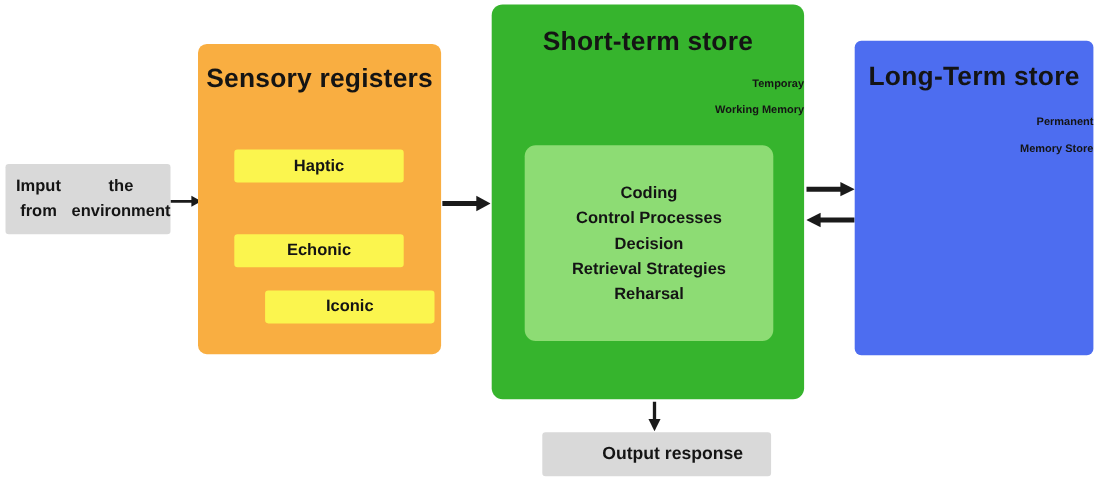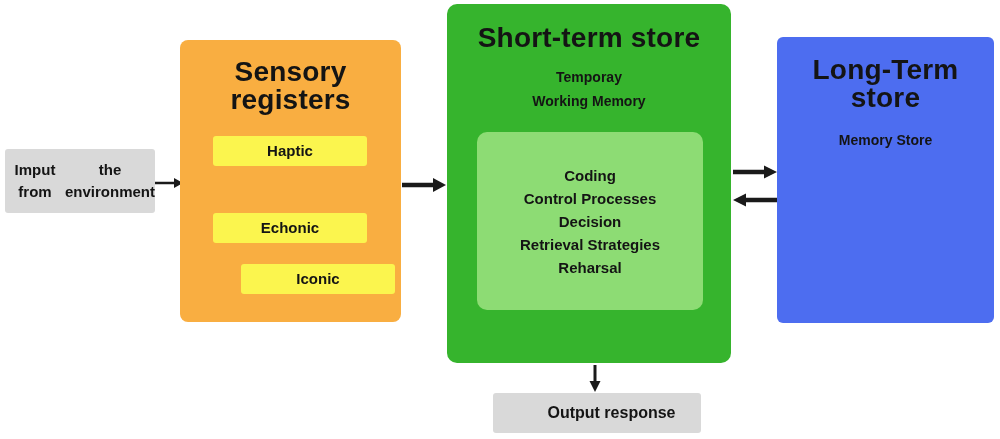--- a/index.html
+++ b/index.html
@@ -26,21 +26,21 @@
     text-align: center;
   }
   #input-box { left: 5px; top: 149px; width: 150px; height: 64px; }
   #output-box { left: 493px; top: 393px; width: 208px; height: 40px; font-size: 16px; }
 
   #sensory-box { left: 180px; top: 40px; width: 221px; height: 282px; border-radius: 8px; }
   .big-title {
     display: block;
     text-align: center;
     font-weight: 700;
-    font-size: 28px;
+    font-size: 24px;
     line-height: 28px;
     letter-spacing: 0.2px;
   }
   #sensory-box .big-title { margin-top: 18px; }
   .register {
     position: absolute;
     left: 33px;
     width: 154px;
     height: 30px;
     border-radius: 3px;
@@ -50,23 +50,23 @@
     text-align: center;
   }
   #register-0 { top: 96px; }
   #register-1 { top: 173px; }
   #register-2 { top: 224px; margin-left: 28px; }
 
   #short-term-box { left: 447px; top: 4px; width: 284px; height: 359px; border-radius: 10px; }
   #short-term-box .big-title { margin-top: 20px; }
   .subtitle {
     margin-top: 13px;
-    text-align: center;
+    text-align: right;
     font-weight: 700;
-    font-size: 14px;
+    font-size: 10px;
     line-height: 24px;
   }
   #long-term-box { left: 777px; top: 37px; width: 217px; height: 286px; border-radius: 6px; }
   #long-term-box .big-title { margin-top: 19px; }
   #long-term-box .subtitle { margin-top: 16px; }
 
   #processes-box {
     position: absolute;
     left: 30px;
     top: 128px;
@@ -142,20 +142,21 @@
     <polygon points="31,0.5 44,7 31,13.5" fill="#1A1A1A"></polygon>
   </svg>
   <svg class="arrow" id="arrow-long-short" width="44" height="14" viewBox="0 0 44 14">
     <line x1="44" y1="7" x2="11" y2="7" stroke="#1A1A1A" stroke-width="4.5"></line>
     <polygon points="13,0.5 0,7 13,13.5" fill="#1A1A1A"></polygon>
   </svg>
 
   <div class="box" id="long-term-box" style="background-color: rgb(77, 109, 240);">
     <span class="big-title">Long-Term store</span>
     <div class="subtitle">
+      <div>Permanent</div>
       <div>Memory Store</div>
     </div>
   </div>
 
   <svg class="arrow" id="arrow-short-output" width="14" height="27" viewBox="0 0 14 27">
     <line x1="7" y1="0" x2="7" y2="18" stroke="#1A1A1A" stroke-width="3"></line>
     <polygon points="1.5,16 12.5,16 7,27" fill="#1A1A1A"></polygon>
   </svg>
 
   <div class="box gray-box" id="output-box" style="background-color: rgb(217, 217, 217); padding-left: 29px;">

